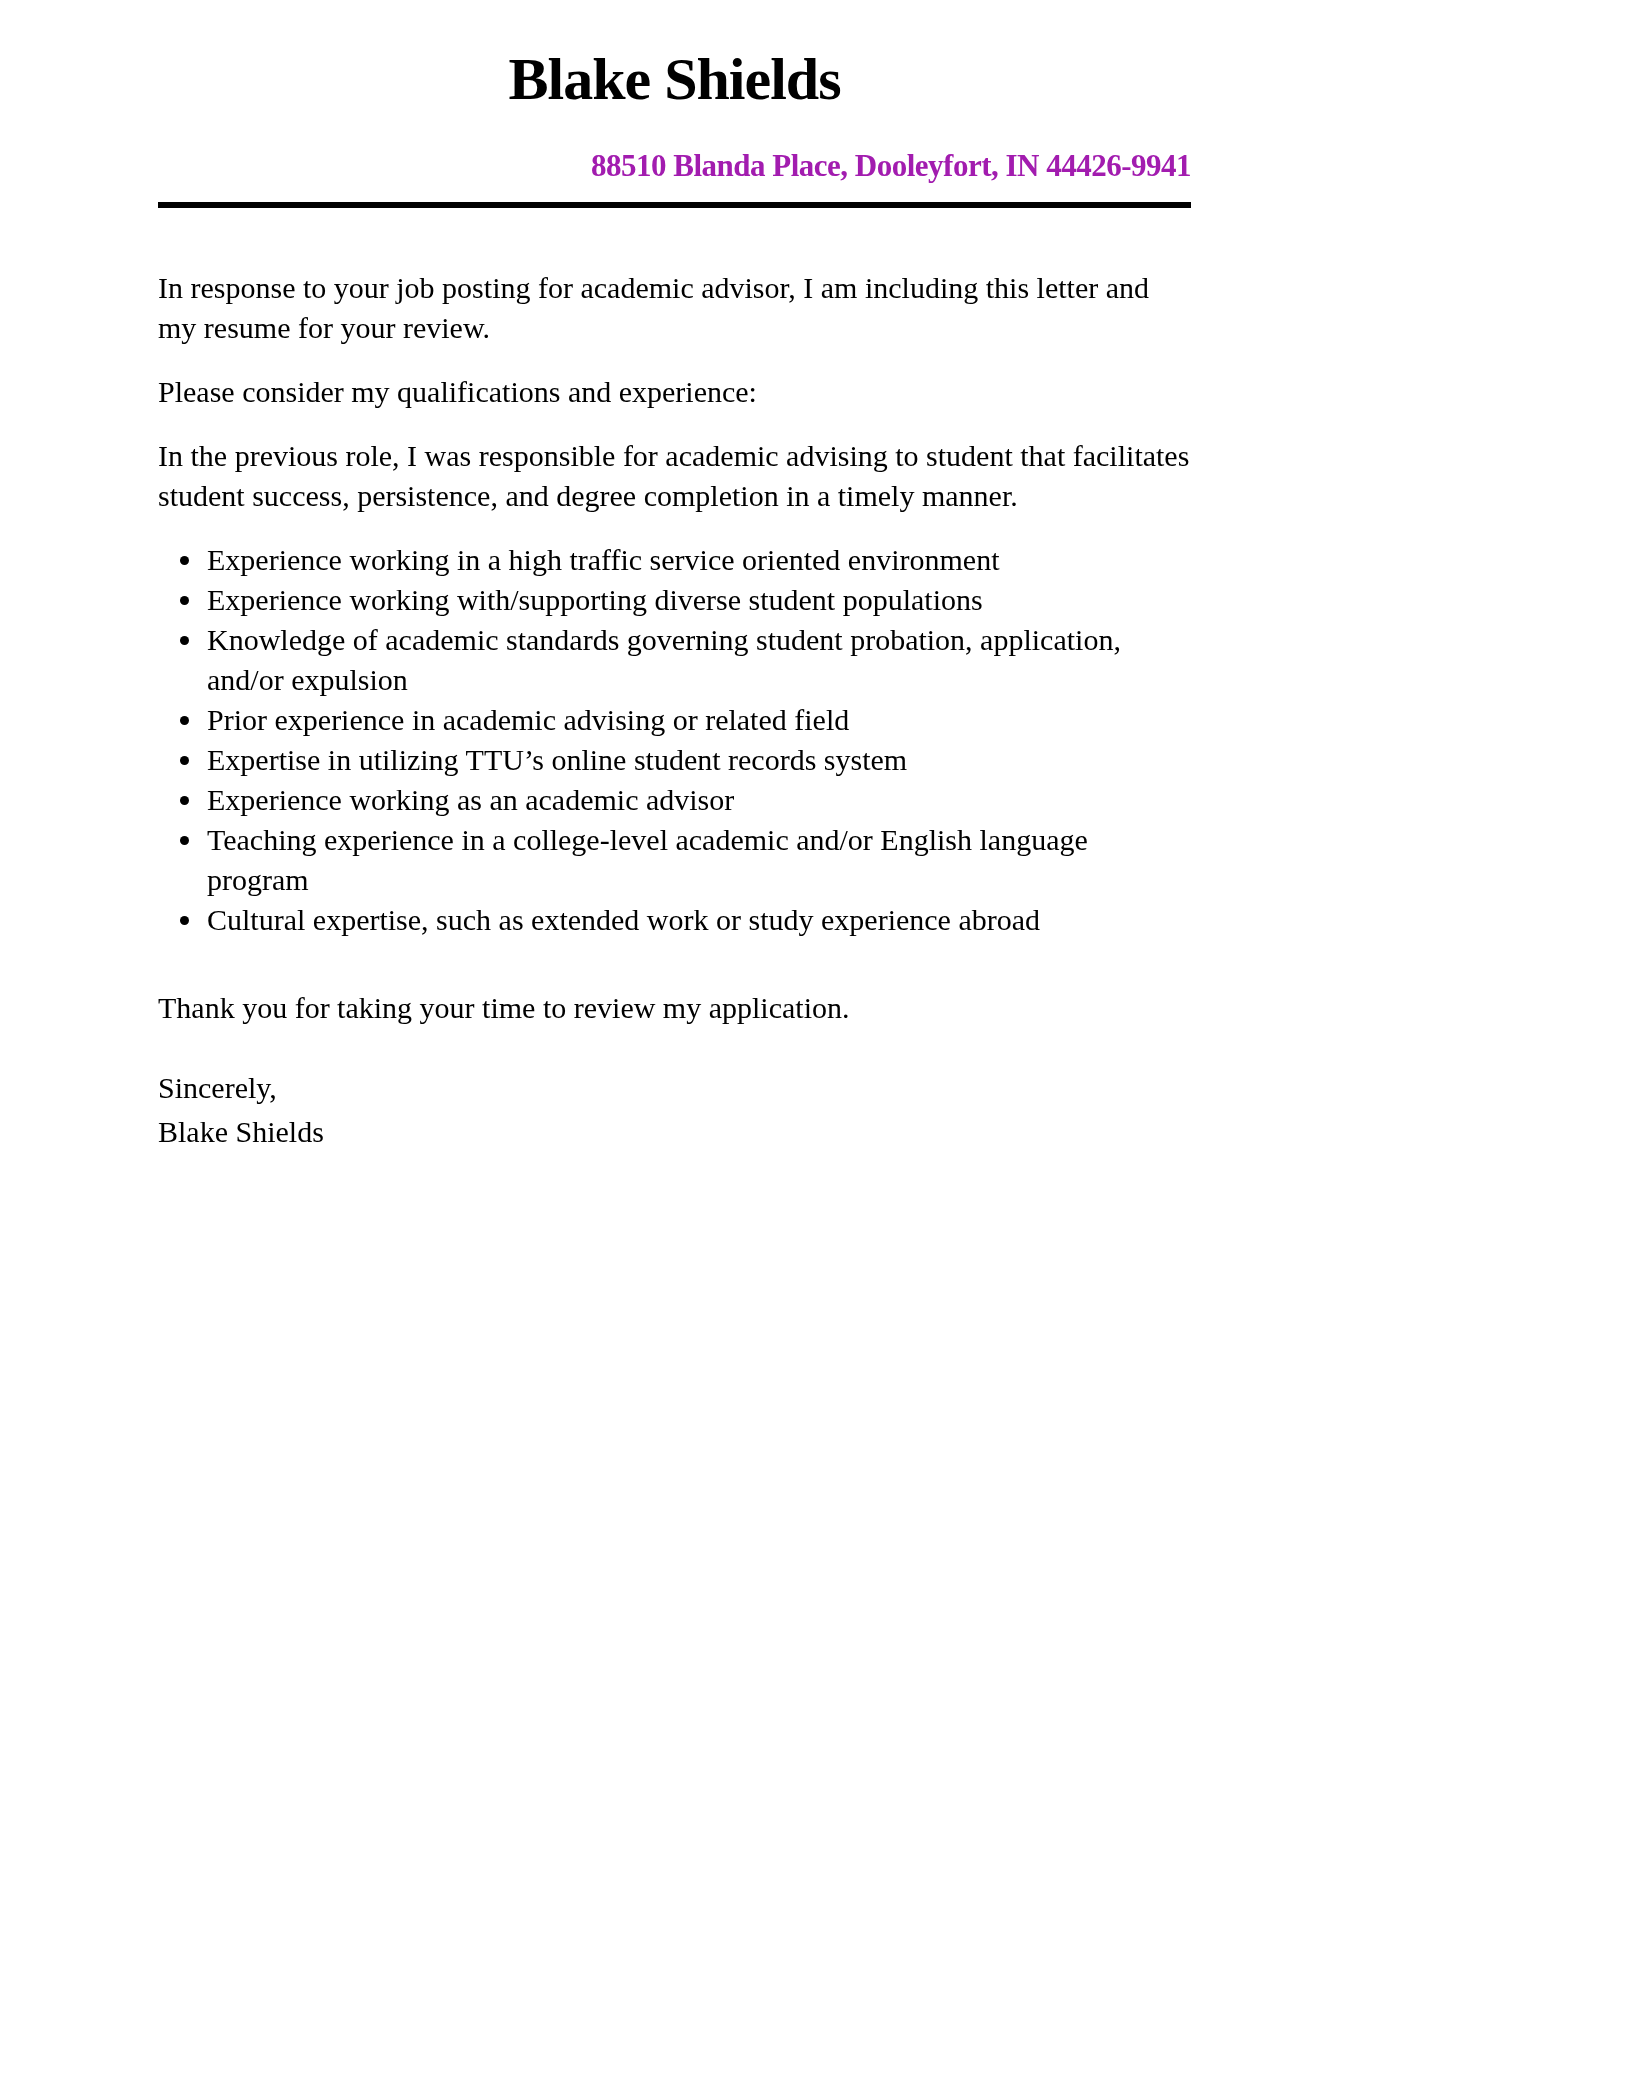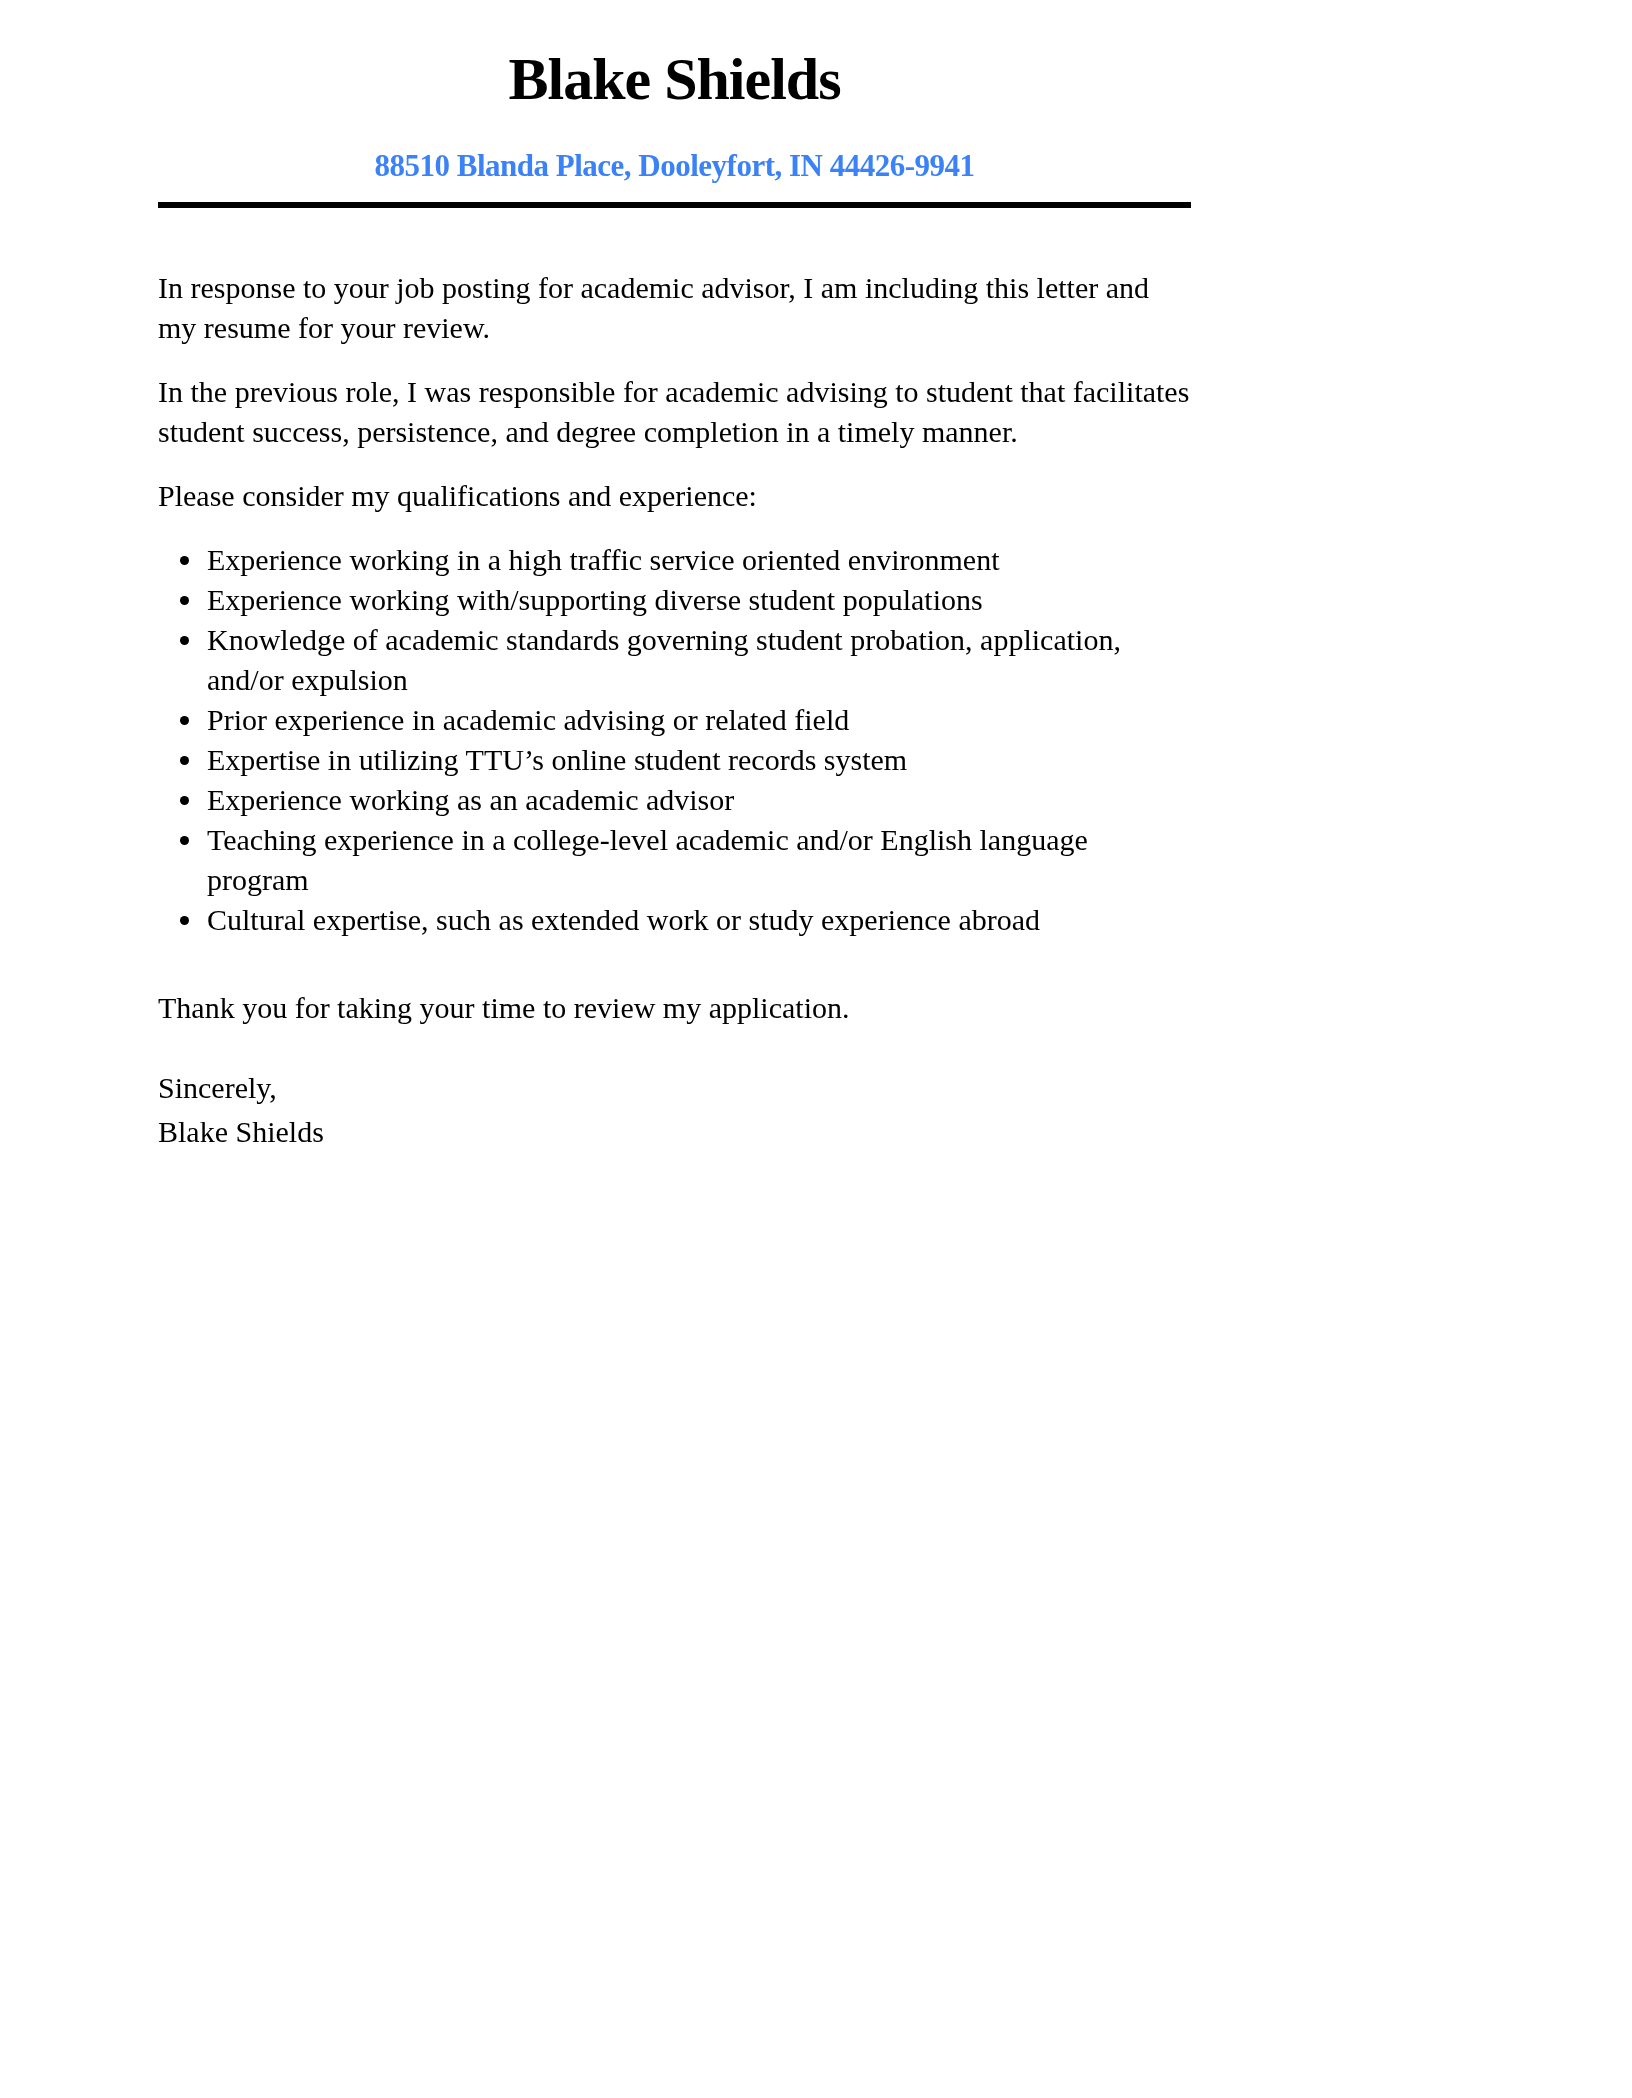--- a/index.html
+++ b/index.html
@@ -35,21 +35,22 @@
     letter-spacing: -1px;
     color: #000000;
   }
 
   .candidate-address {
     margin-top: 34px;
     font-size: 31px;
     font-weight: bold;
     line-height: 40px;
     letter-spacing: -0.5px;
-    color: #3b82f6;
+    color: #a21caf;
+    text-align: right;
   }
 
   .header-rule {
     margin-top: 16px;
     border: none;
     border-top: 6px solid #000000;
     width: 100%;
   }
 
   
@@ -98,23 +99,23 @@
     <div class="candidate-name">Blake Shields</div>
     <div class="candidate-address">88510 Blanda Place, Dooleyfort, IN 44426-9941</div>
     <hr class="header-rule">
   </header>
 
   <main class="letter-body">
 
 
     <p class="para">In response to your job posting for academic advisor, I am including this letter and my resume for your review.</p>
 
+    <p class="para">Please consider my qualifications and experience:</p>
+
     <p class="para">In the previous role, I was responsible for academic advising to student that facilitates student success, persistence, and degree completion in a timely manner.</p>
-
-    <p class="para">Please consider my qualifications and experience:</p>
 
     <ul class="qualifications-list">
       <li>Experience working in a high traffic service oriented environment</li>
       <li>Experience working with/supporting diverse student populations</li>
       <li>Knowledge of academic standards governing student probation, application, and/or expulsion</li>
       <li>Prior experience in academic advising or related field</li>
       <li>Expertise in utilizing TTU’s online student records system</li>
       <li>Experience working as an academic advisor</li>
       <li>Teaching experience in a college-level academic and/or English language program</li>
       <li>Cultural expertise, such as extended work or study experience abroad</li>

